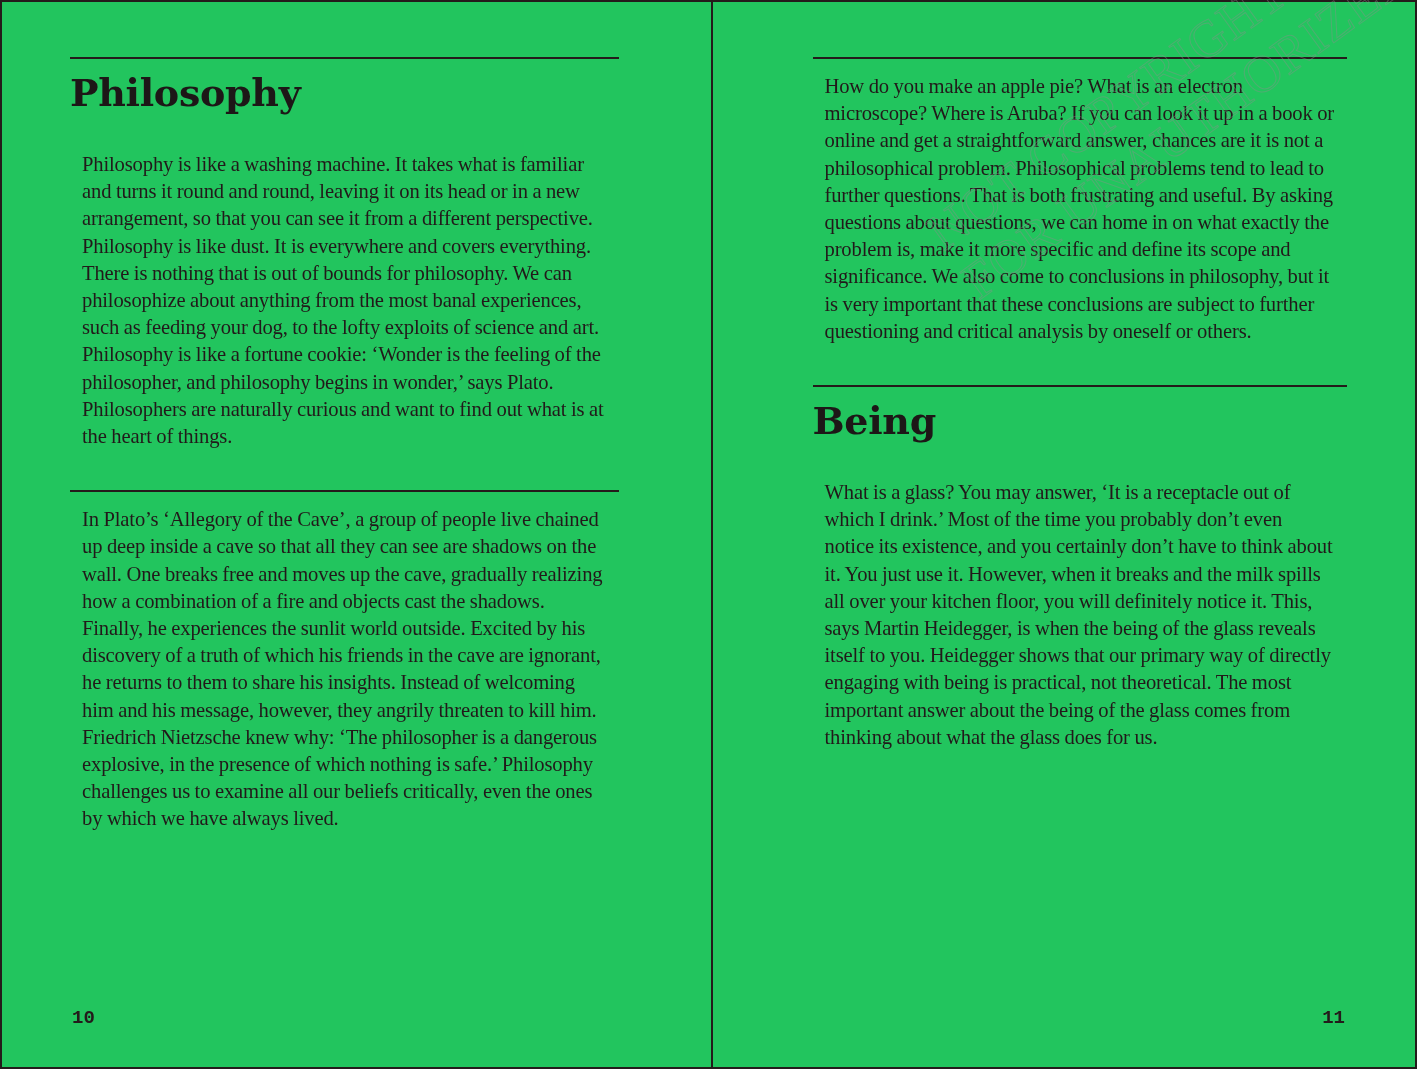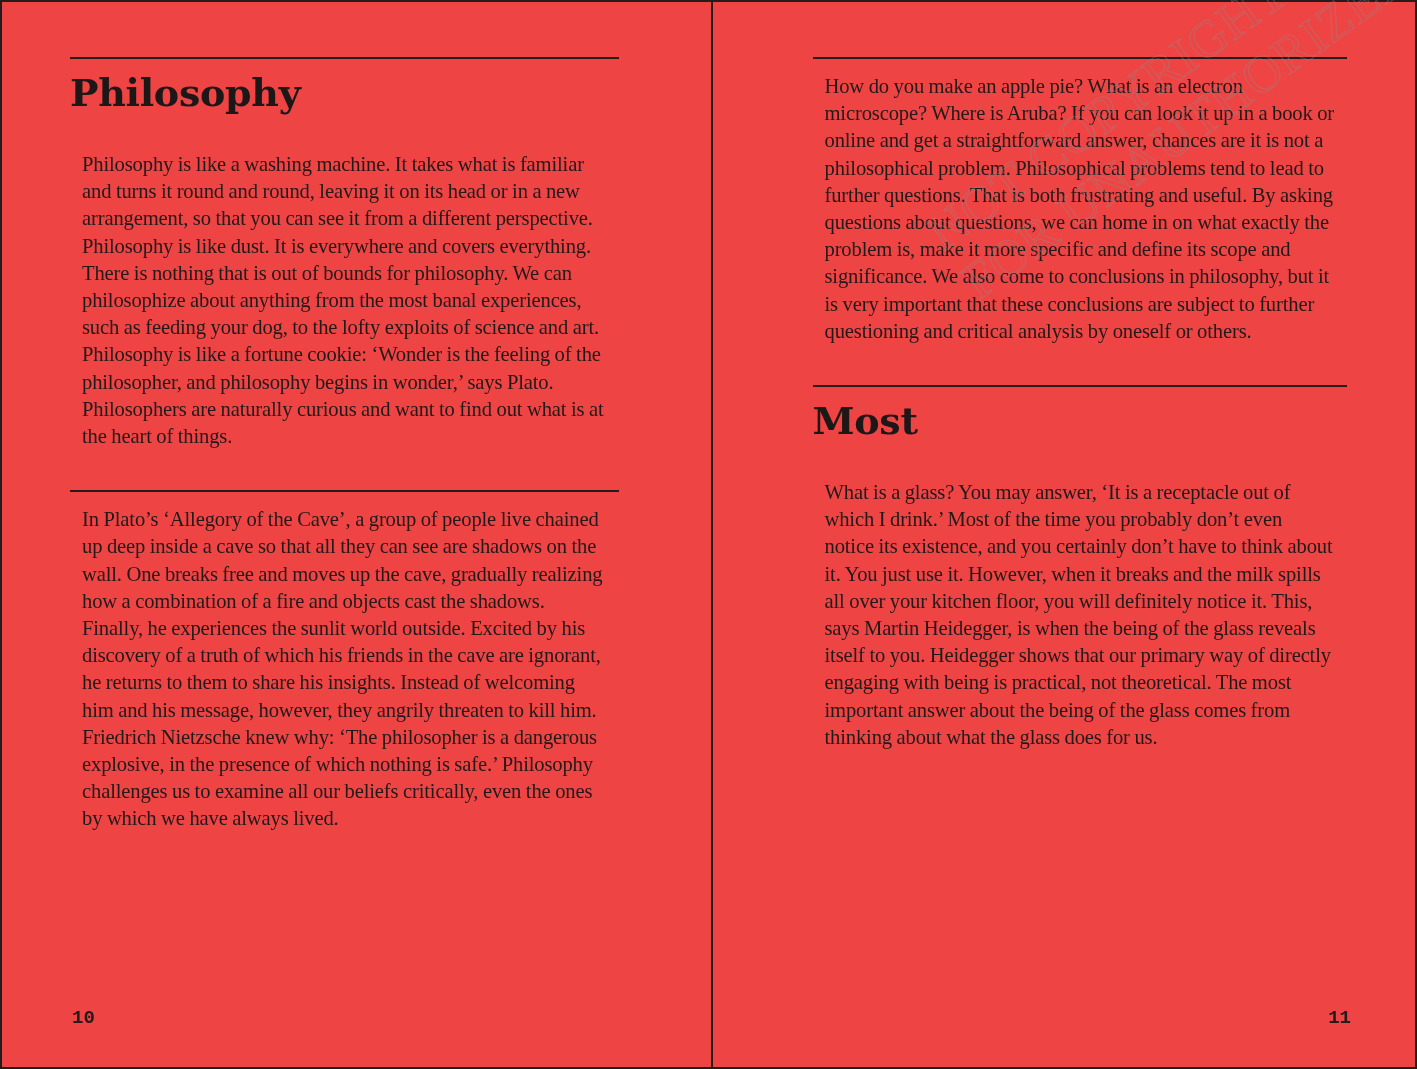--- a/index.html
+++ b/index.html
@@ -11,21 +11,21 @@
     height: 1069px;
     background: #fdf2f1;
     font-family: "Liberation Serif", "DejaVu Serif", serif;
     overflow: hidden;
   }
 
   .spread {
     position: relative;
     width: 1417px;
     height: 1069px;
-    background: #ef4444;
+    background: #22c55e;
     box-sizing: border-box;
     border-top: 2px solid #241b1b;
     border-bottom: 2px solid #241b1b;
     border-left: 2px solid #241b1b;
     border-right: 2px solid #241b1b;
     display: flex;
   }
 
   .spine {
     position: absolute;
@@ -79,21 +79,21 @@
 
   .folio {
     position: absolute;
     bottom: 38px;
     font-family: Liberation Mono, monospace;
     font-weight: 700;
     font-size: 19px;
     color: #241b1b;
   }
   .folio-left  { left: 70px; }
-  .folio-right { right: 64px; }
+  .folio-right { right: 70px; }
 
   
   .watermark {
     position: absolute;
     left: 255px;
     top: 60px;
     width: 420px;
     height: 300px;
     pointer-events: none;
     z-index: 2;
@@ -143,20 +143,20 @@
       <div class="watermark-line">FOR UNAUTHORIZED DISTRIBUTION</div>
     </div>
 
     <div class="section">
       <div class="rule"></div>
       <p class="body-text">How do you make an apple pie? What is an electron microscope? Where is Aruba? If you can look it up in a book or online and get a straightforward answer, chances are it is not a philosophical problem. Philosophical problems tend to lead to further questions. That is both frustrating and useful. By asking questions about questions, we can home in on what exactly the problem is, make it more specific and define its scope and significance. We also come to conclusions in philosophy, but it is very important that these conclusions are subject to further questioning and critical analysis by oneself or others.</p>
     </div>
 
     <div class="section">
       <div class="rule"></div>
-      <h1 class="heading">Most</h1>
+      <h1 class="heading">Being</h1>
       <p class="body-text">What is a glass? You may answer, ‘It is a receptacle out of which I drink.’ Most of the time you probably don’t even notice its existence, and you certainly don’t have to think about it. You just use it. However, when it breaks and the milk spills all over your kitchen floor, you will definitely notice it. This, says Martin Heidegger, is when the being of the glass reveals itself to you. Heidegger shows that our primary way of directly engaging with being is practical, not theoretical. The most important answer about the being of the glass comes from thinking about what the glass does for us.</p>
     </div>
 
     <div class="folio folio-right">11</div>
   </div>
 
 </div>
 
 </body></html>

